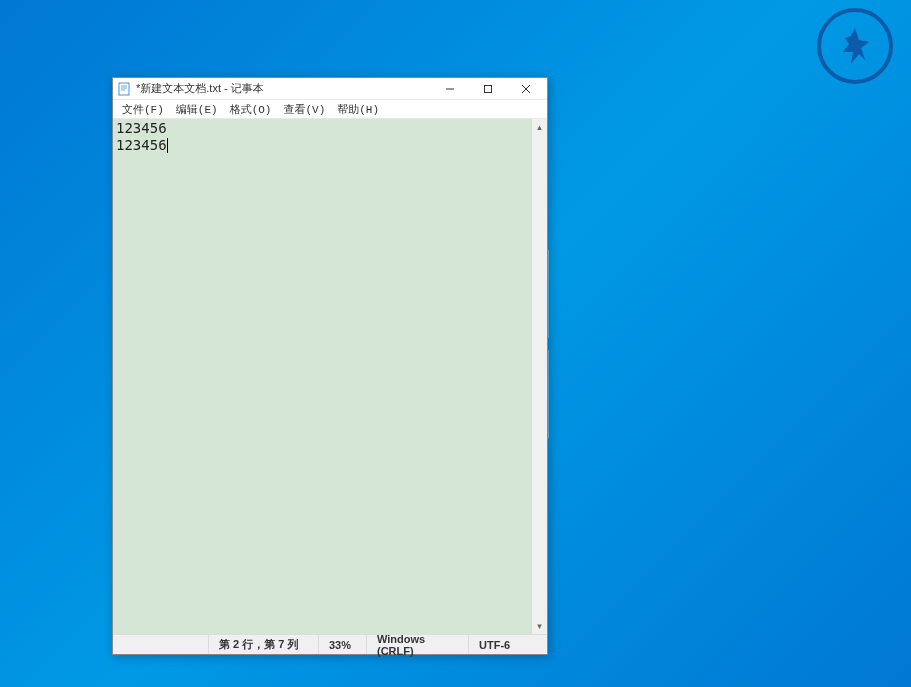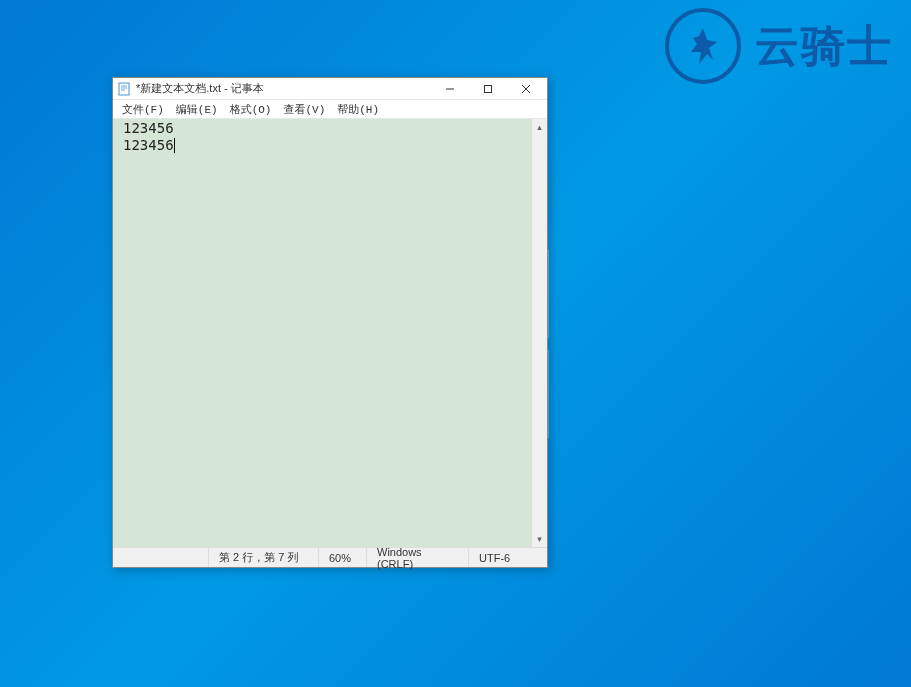--- a/index.html
+++ b/index.html
@@ -50,21 +50,21 @@
       border-radius: 50%;
       display: flex;
       align-items: center;
       justify-content: center;
     }
     .notepad-window {
       position: absolute;
       left: 112px;
       top: 77px;
       width: 436px;
-      height: 491px;
+      height: 578px;
       background: #fff;
       border: 1px solid #888;
       box-shadow: 2px 2px 10px rgba(0,0,0,0.25);
       display: flex;
       flex-direction: column;
     }
     .titlebar {
       height: 22px;
       background: #fff;
       display: flex;
@@ -103,21 +103,21 @@
     }
     .menu-item { padding: 1px 5px; cursor: default; }
     .content-area {
       flex: 1;
       background: #d6e6d6;
       display: flex;
       position: relative;
     }
     .text-area {
       flex: 1;
-      padding: 1px 10px;
+      padding: 1px 3px;
       font-family: Consolas, "Lucida Console", monospace;
       font-size: 14px;
       color: #222;
       white-space: pre;
       line-height: 17px;
       background: #d6e6d6;
     }
     .text-line { display: block; }
     .cursor-caret {
       display: inline-block;
@@ -142,20 +142,21 @@
     }
     .scroll-track { flex:1; background:#f0f0f0; }
     .statusbar {
       height: 20px;
       background: #f0f0f0;
       border-top: 1px solid #dcdcdc;
       display: flex;
       align-items: center;
       font-size: 11px;
       color: #333;
+      font-weight: bold;
     }
     .status-cell {
       padding: 0 10px;
       border-left: 1px solid #dcdcdc;
       height: 100%;
       display:flex; align-items:center;
     }
     .status-spacer { flex: 0 0 95px; }
   </style>
 </head>
@@ -171,21 +172,20 @@
 </div>
 
 <div class="watermark">
   <span class="watermark-circle">
     <svg width="48" height="48" viewBox="0 0 48 48">
         <g fill="#0d5aa8">
           <path d="M24 6 L20 14 L14 16 L18 22 L12 30 L22 30 L20 42 L28 32 L34 38 L30 26 L38 20 L28 18 Z"></path>
         </g>
       </svg>
   </span>
-  <span>云骑士</span>
 </div>
 
 <div class="notepad-window">
   <div class="titlebar">
     <span class="titlebar-icon">
       <svg width="14" height="14" viewBox="0 0 14 14">
           <rect x="2" y="1" width="10" height="12" fill="#fff" stroke="#4a90d9" stroke-width="1"></rect>
           <line x1="4" y1="4" x2="10" y2="4" stroke="#4a90d9" stroke-width="0.8"></line>
           <line x1="4" y1="6" x2="10" y2="6" stroke="#4a90d9" stroke-width="0.8"></line>
           <line x1="4" y1="8" x2="8" y2="8" stroke="#4a90d9" stroke-width="0.8"></line>
@@ -225,17 +225,17 @@
     <div class="scrollbar">
       <div class="scroll-arrow">▴</div>
       <div class="scroll-track"></div>
       <div class="scroll-arrow">▾</div>
     </div>
   </div>
 
   <div class="statusbar">
     <div class="status-spacer"></div>
     <div class="status-cell" style="flex:0 0 110px">第 2 行，第 7 列</div>
-    <div class="status-cell" style="flex:0 0 48px">60%</div>
+    <div class="status-cell" style="flex:0 0 48px">33%</div>
     <div class="status-cell" style="flex:0 0 102px">Windows (CRLF)</div>
     <div class="status-cell" style="flex:1">UTF-6</div>
   </div>
 </div>
 
 </body></html>

